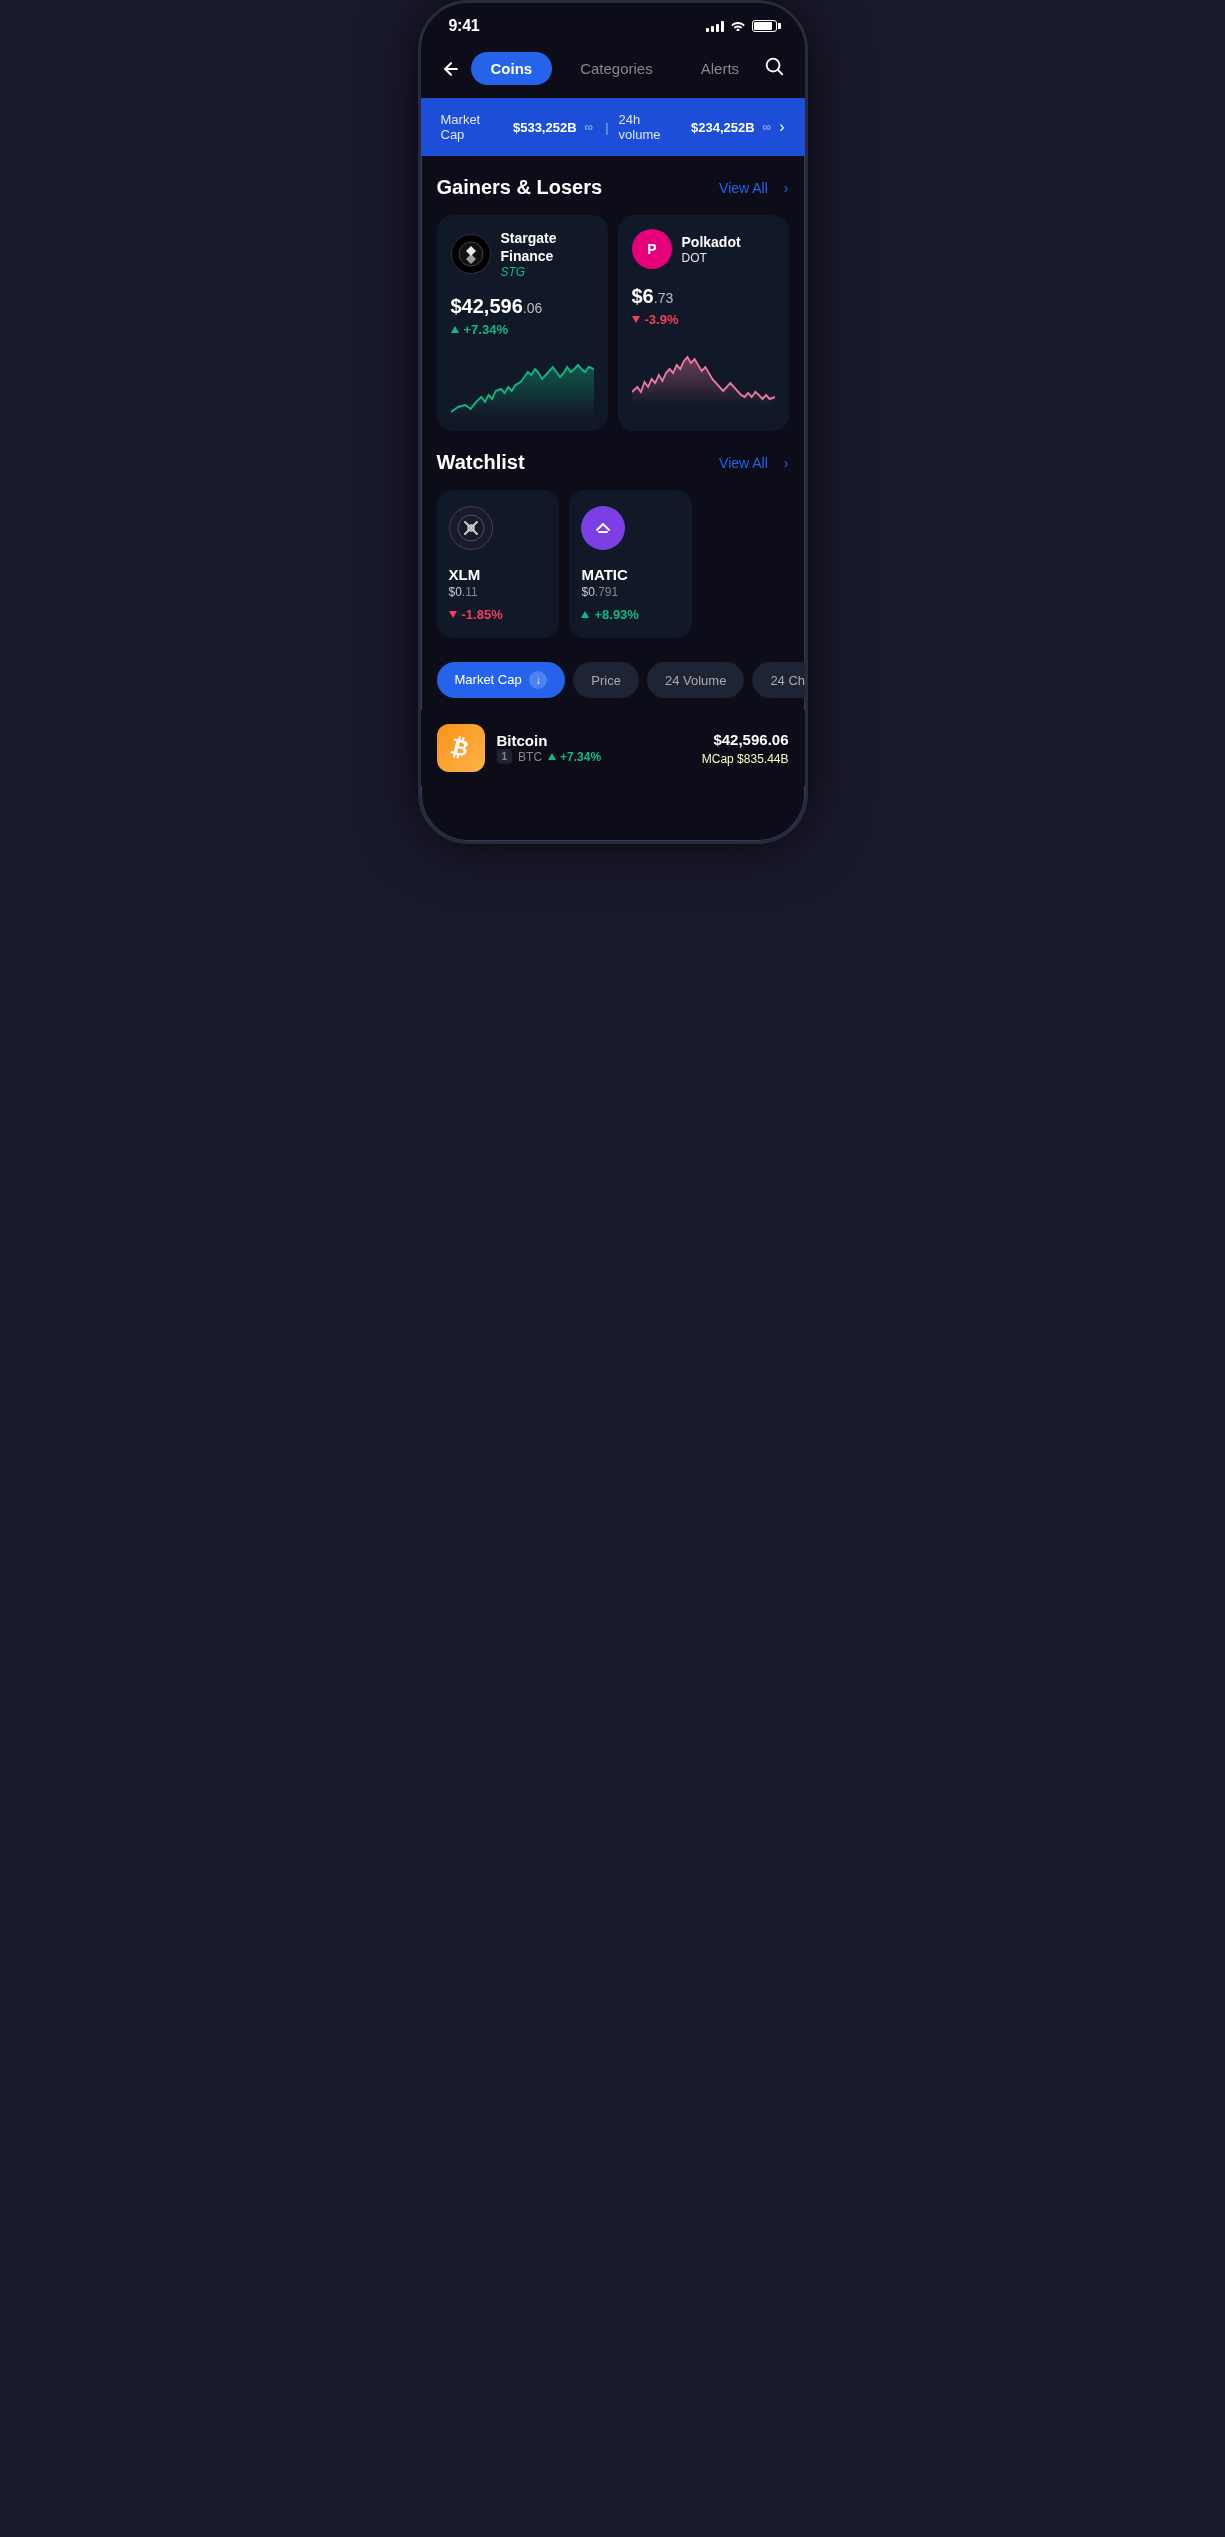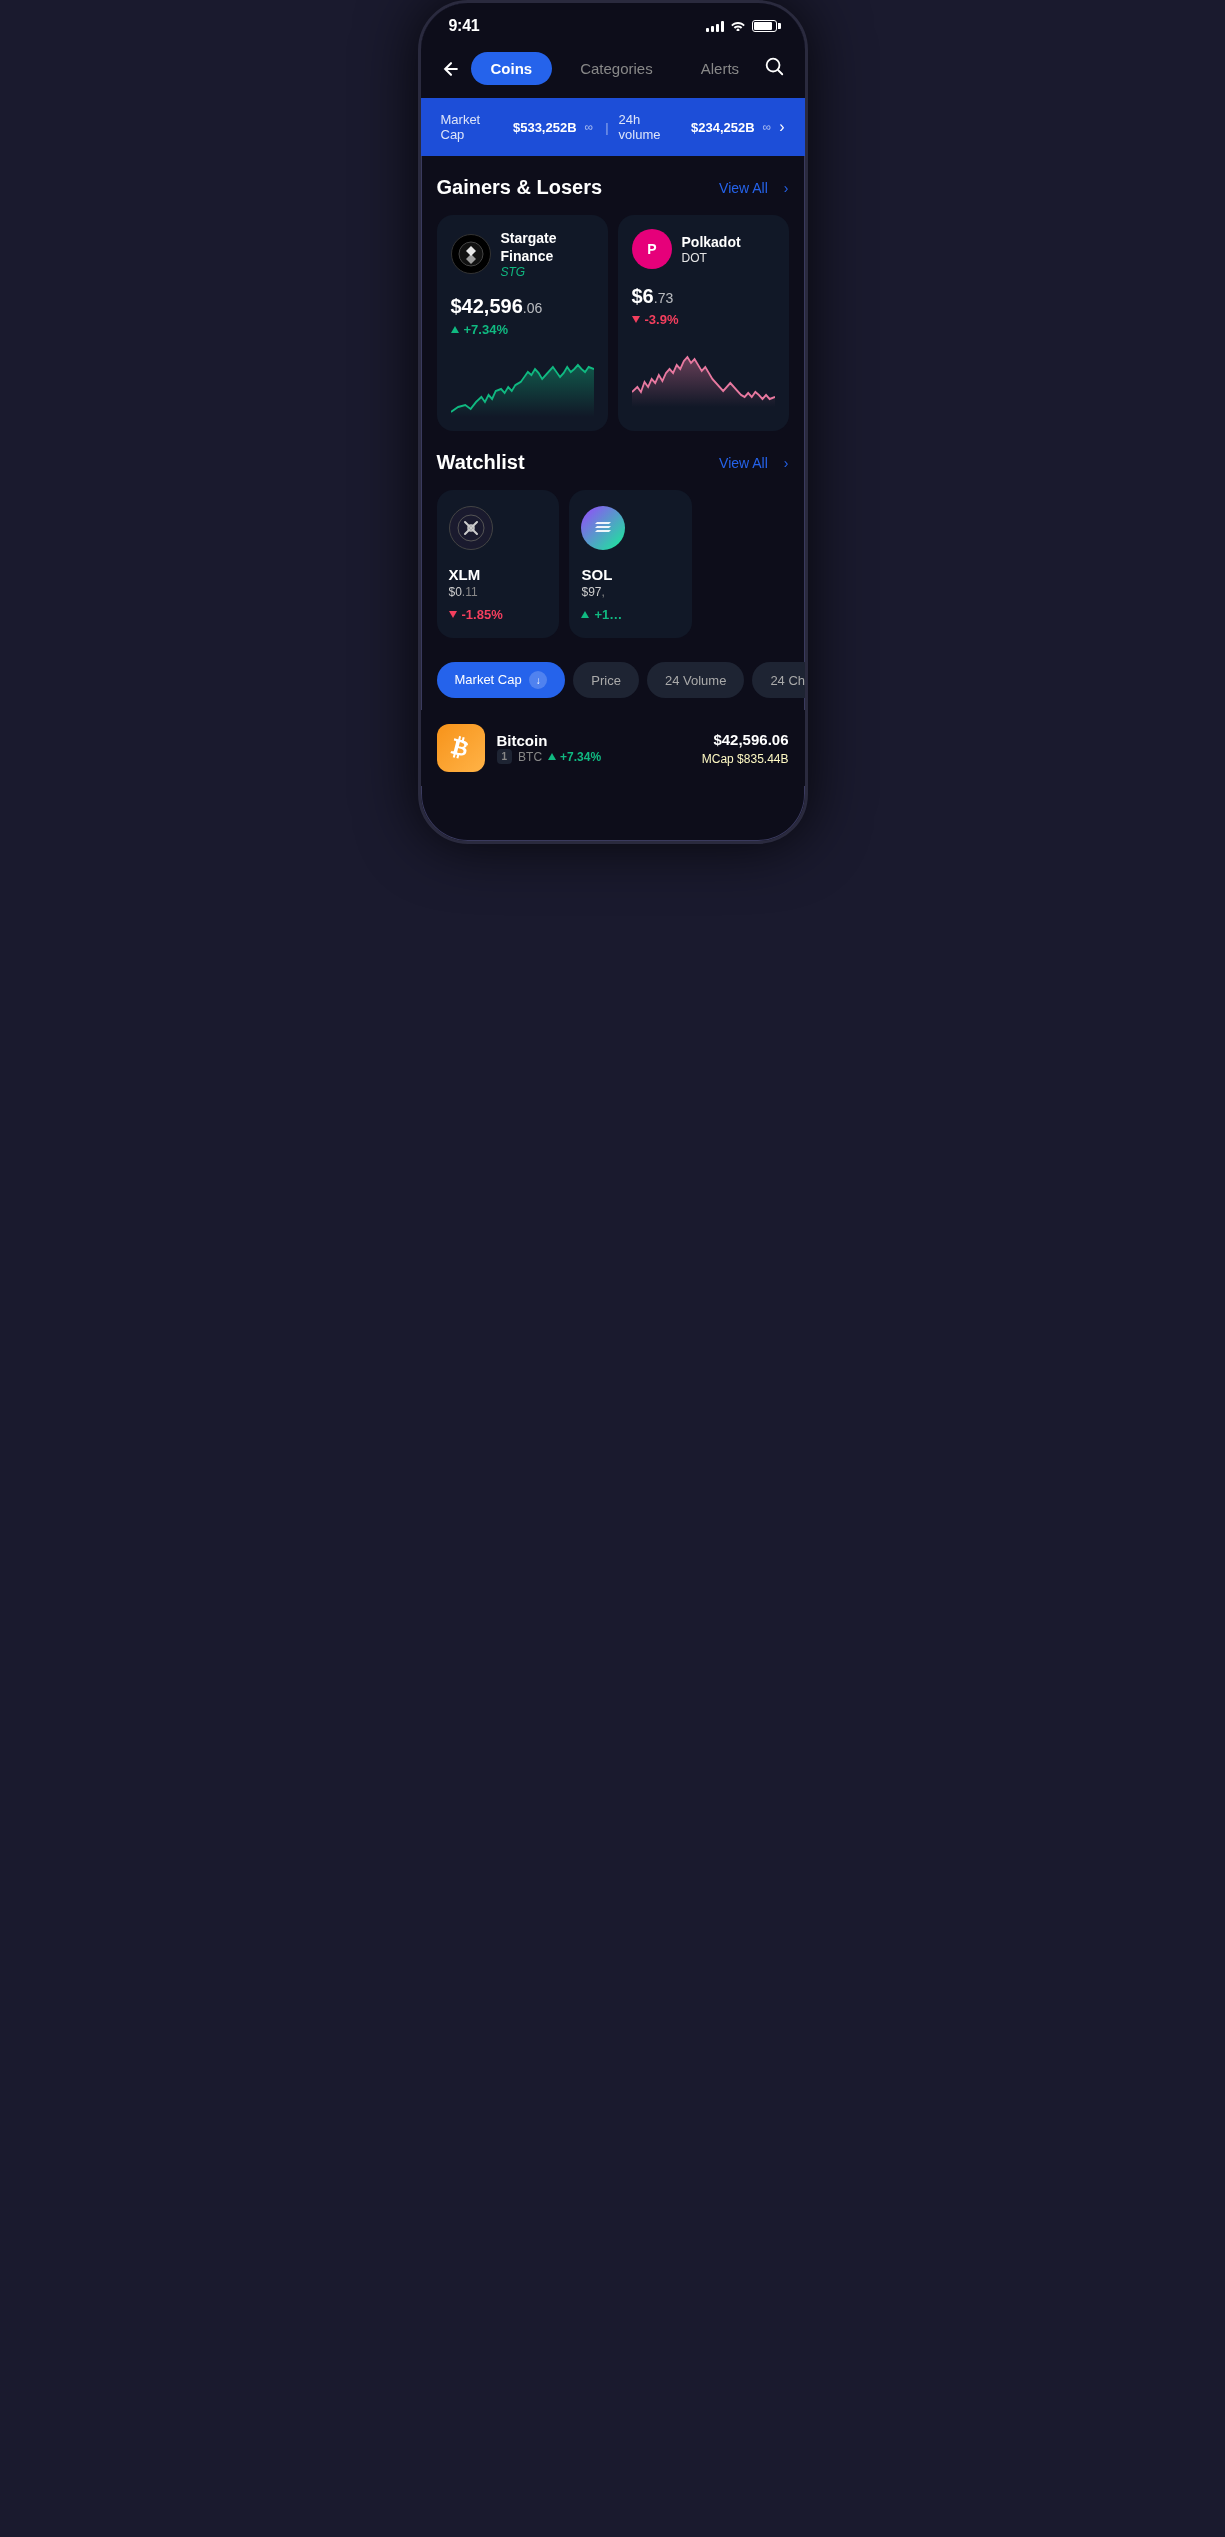--- a/index.html
+++ b/index.html
@@ -694,37 +694,37 @@
         </div>
         <div class="watchlist-ticker">XLM</div>
         <div class="watchlist-price">
           <span class="price-main">$0</span><span style="color:#888">.11</span>
         </div>
         <div class="watchlist-change change-down">
           <span class="tri-down"></span>-1.85%
         </div>
       </div>
 
-
-      <div class="watchlist-card" style="overflow:hidden;">
-        <div class="watchlist-logo sol" style="background:linear-gradient(135deg,#9945ff,#14f195); border-radius:50%;">
+      <div class="watchlist-card">
+        <div class="watchlist-logo matic">
           <svg width="28" height="28" viewBox="0 0 28 28">
-            <path d="M6 18h14l2-2H8z" fill="#fff" opacity="0.9"></path>
-            <path d="M6 14h14l2-2H8z" fill="#fff" opacity="0.9"></path>
-            <path d="M6 10h14l2-2H8z" fill="#fff" opacity="0.9"></path>
+            <circle cx="14" cy="14" r="13" fill="#7b3fe4"></circle>
+            <path d="M8 16 L14 10 L20 16" stroke="#fff" stroke-width="2" fill="none" stroke-linecap="round" stroke-linejoin="round"></path>
+            <path d="M10 18 L18 18" stroke="#fff" stroke-width="2" stroke-linecap="round"></path>
           </svg>
         </div>
-        <div class="watchlist-ticker">SOL</div>
+        <div class="watchlist-ticker">MATIC</div>
         <div class="watchlist-price">
-          <span class="price-main">$97</span><span style="color:#888">,</span>
+          <span class="price-main">$0</span><span style="color:#888">.791</span>
         </div>
         <div class="watchlist-change change-up">
-          <span class="tri-up"></span>+1…
+          <span class="tri-up"></span>+8.93%
         </div>
       </div>
+
     </div>
   </div>
 
   <div class="filter-bar">
     <button class="filter-btn active">
       Market Cap <span class="dropdown-arrow">↓</span>
     </button>
     <button class="filter-btn inactive">Price</button>
     <button class="filter-btn inactive">24 Volume</button>
     <button class="filter-btn inactive">24 Change</button>

